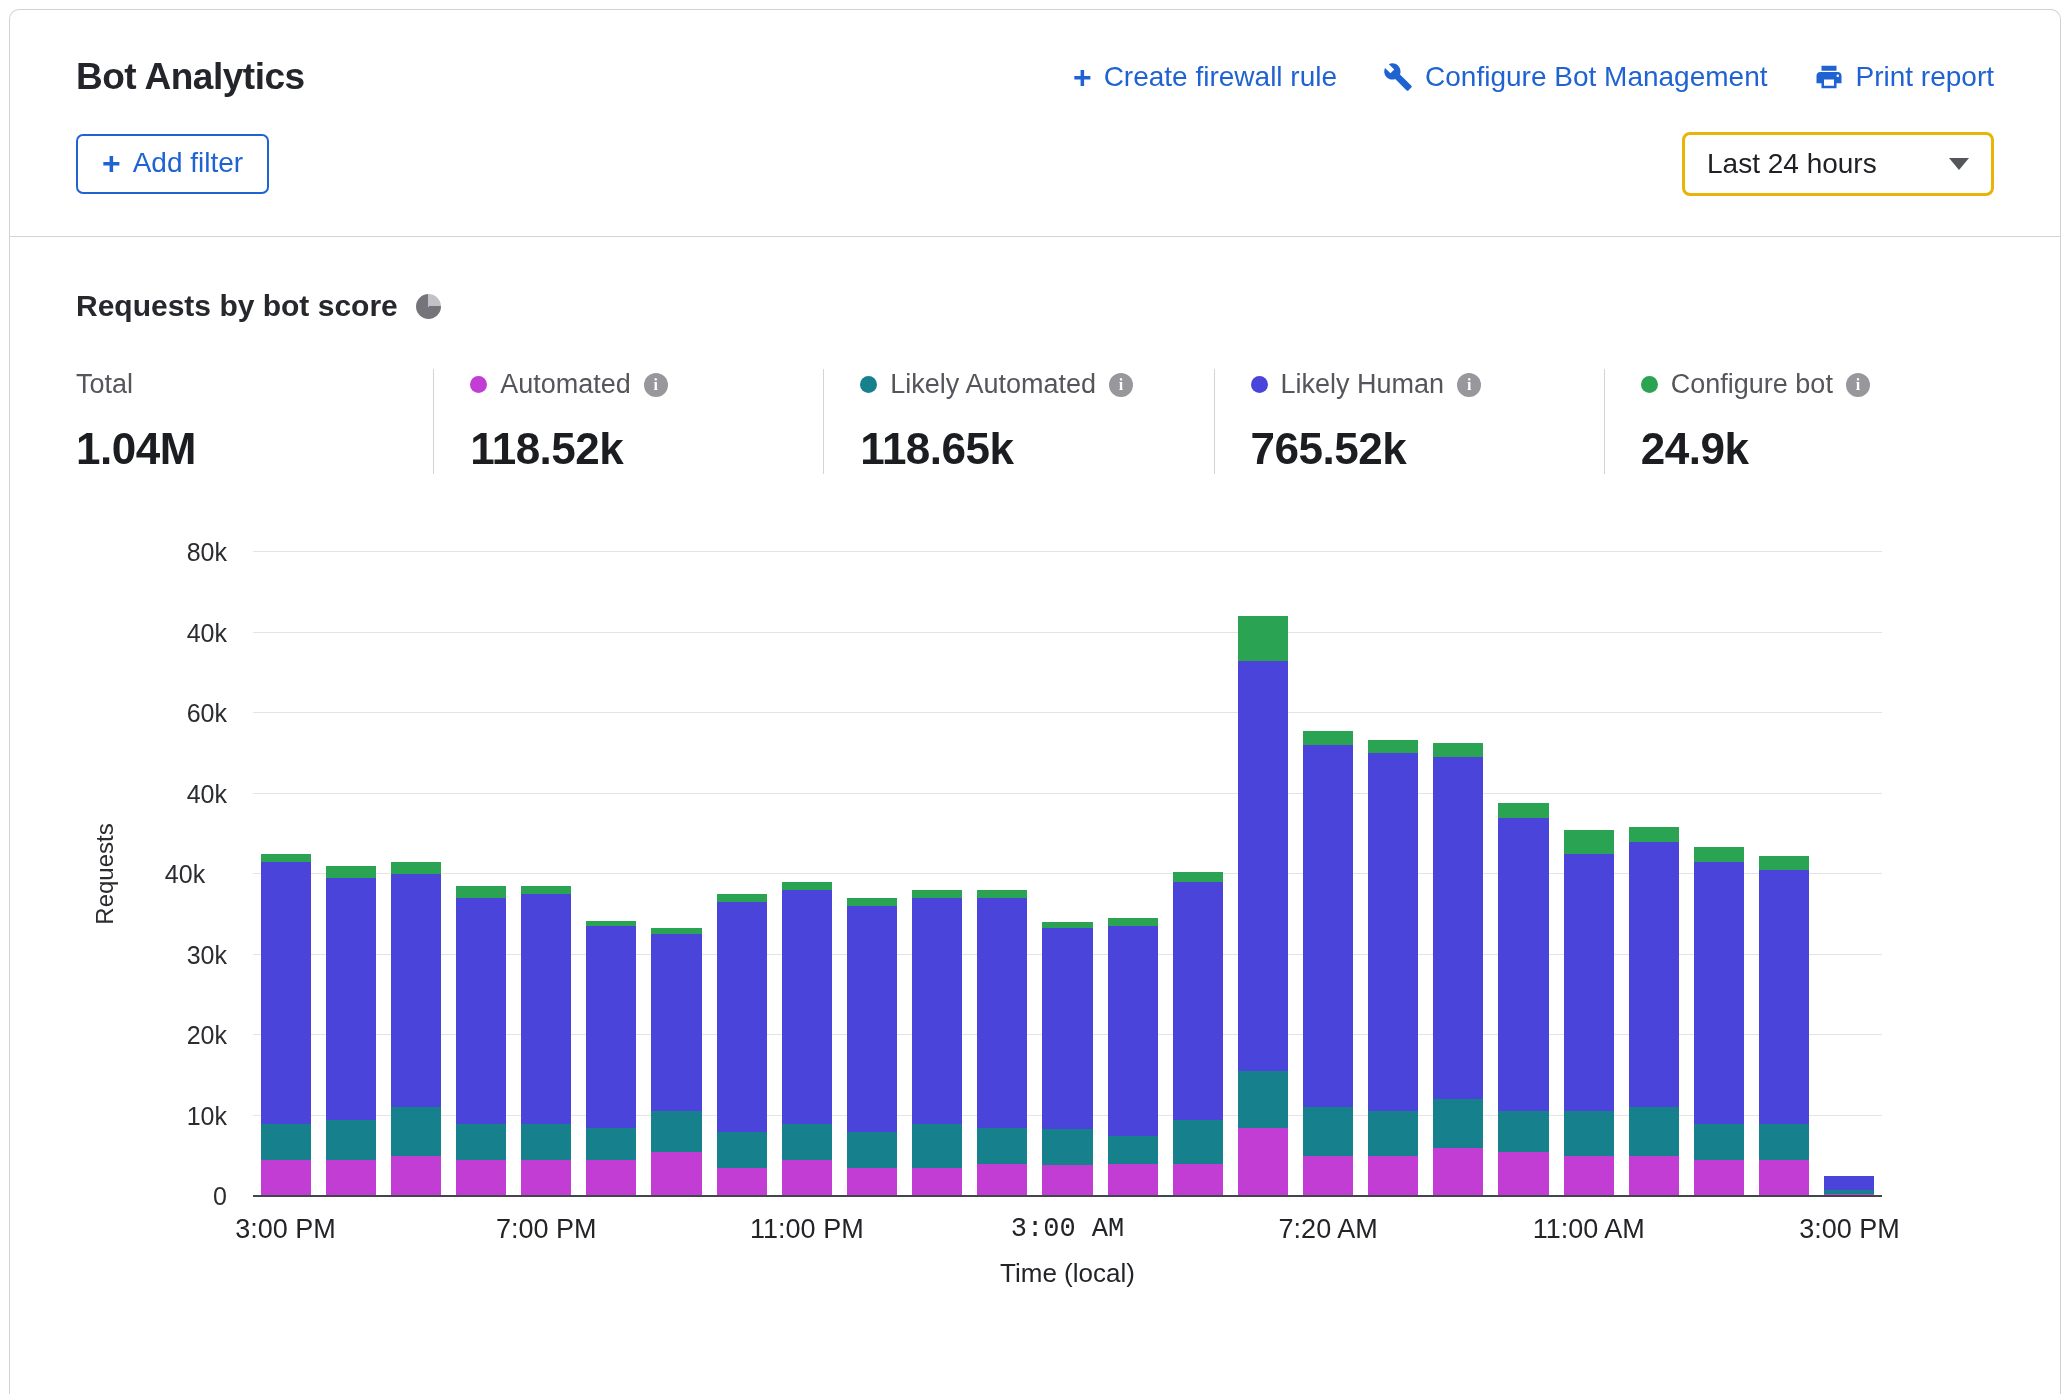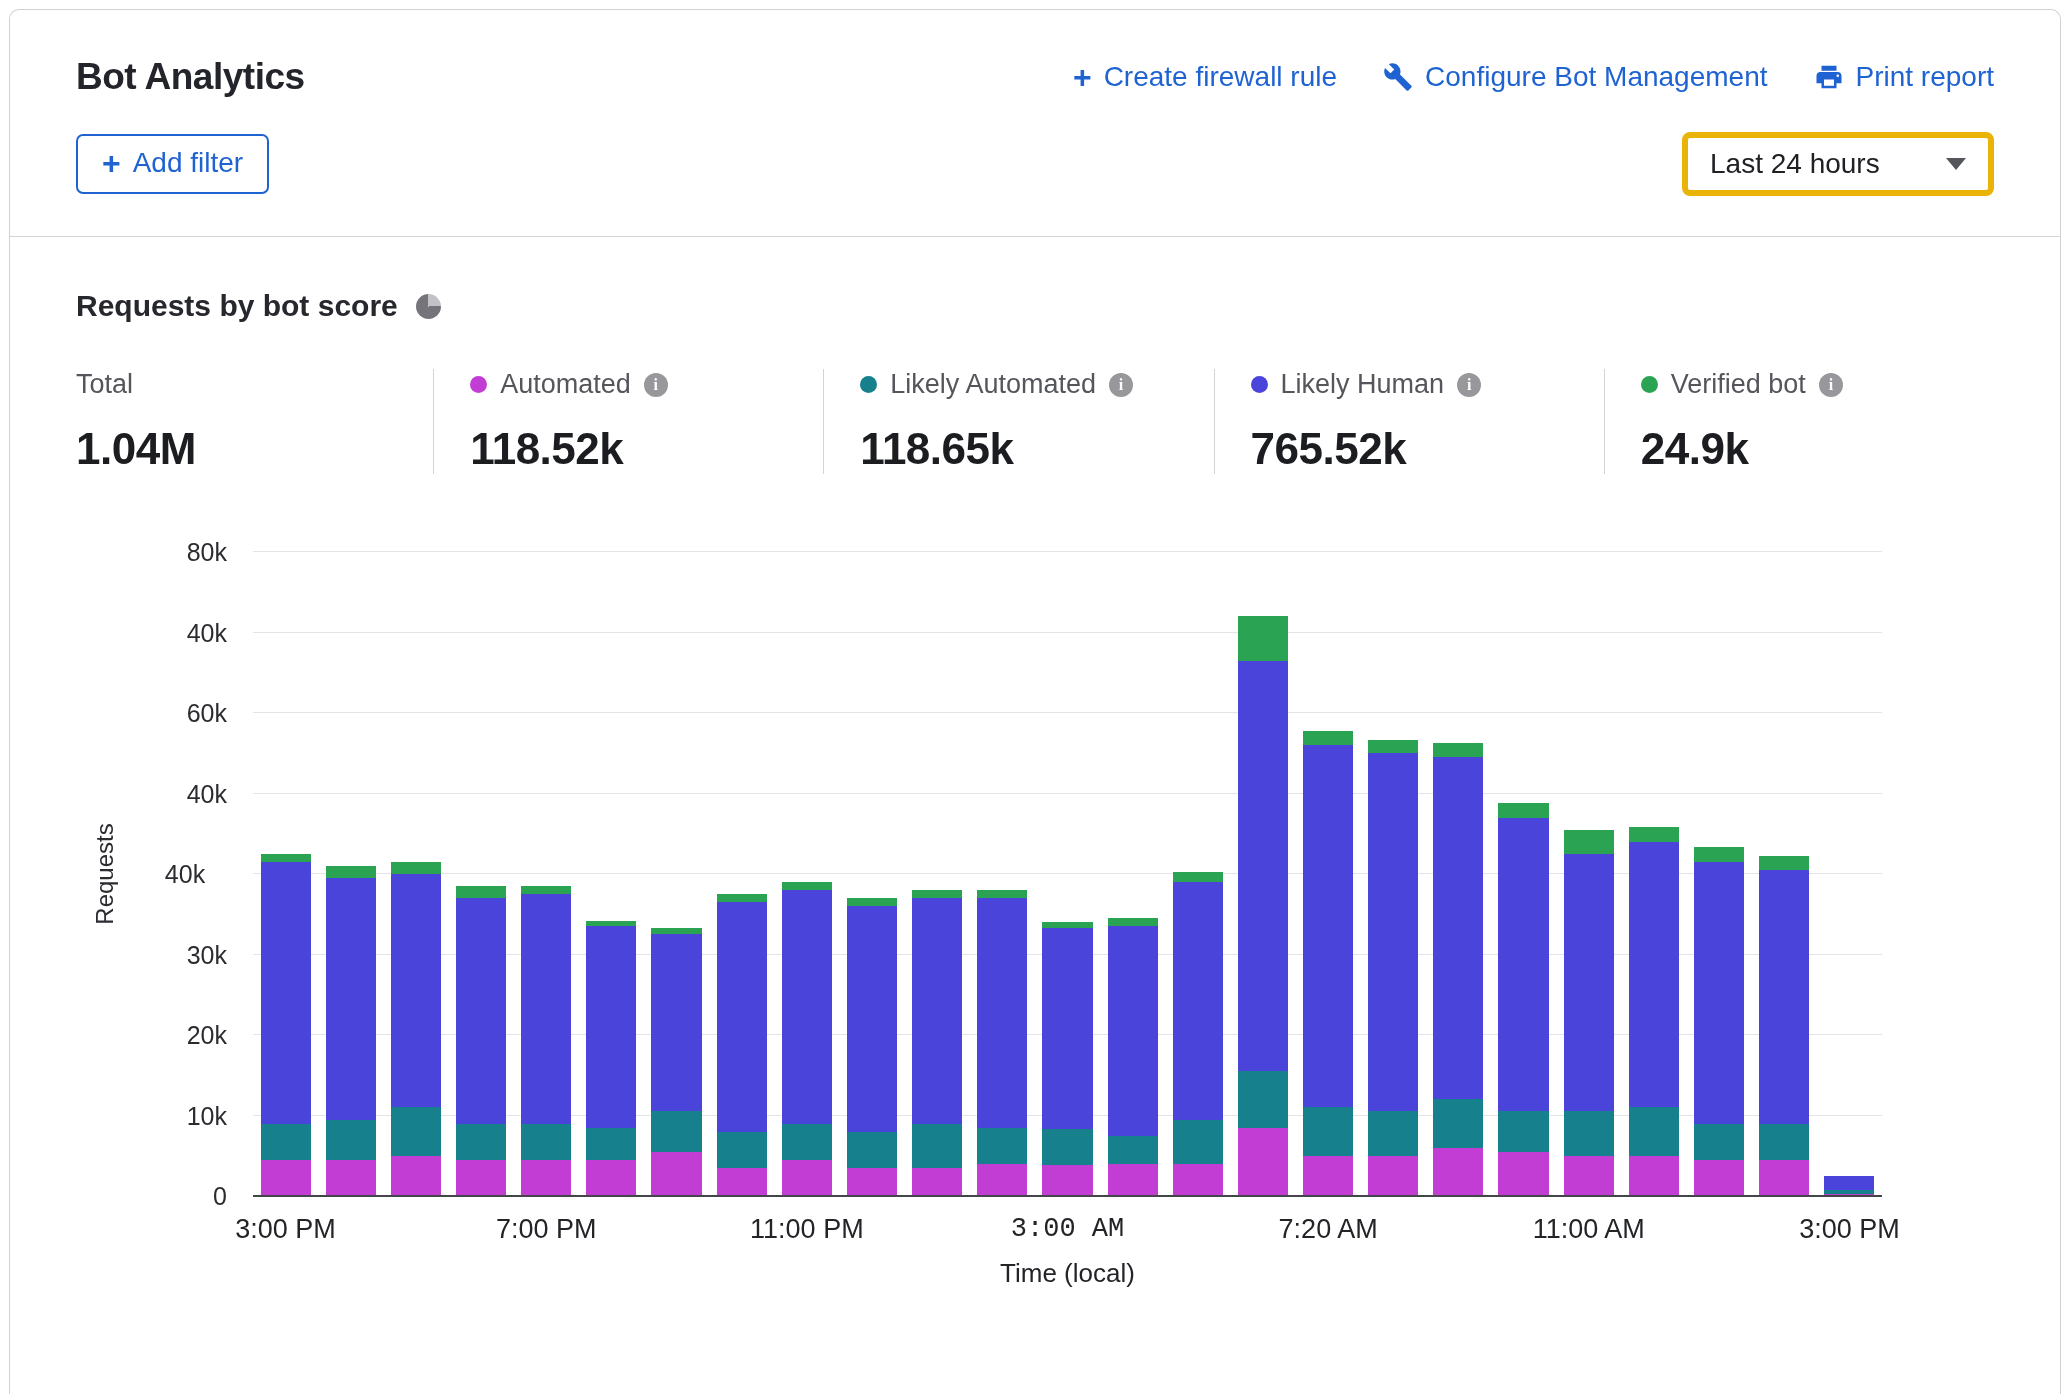--- a/index.html
+++ b/index.html
@@ -19,21 +19,21 @@
   .action-link{display:flex;gap:12px;align-items:center;font-size:28px;cursor:pointer;text-decoration:none;}
   .plus-glyph{font-size:32px;font-weight:700;line-height:1;}
   .action-icon svg{display:block;}
   .header-bottom{display:flex;justify-content:space-between;align-items:center;margin-top:34px;}
   .add-filter-btn{
     display:flex;align-items:center;gap:12px;background:#fff;cursor:pointer;
     border-radius:7px;padding:11px 24px 13px;font-size:28px;
     font-family:"Liberation Sans", sans-serif;
   }
   .time-select{
-    width:312px;height:64px;border:6px solid #eab308;border-radius:8px;background:#fff;
+    width:312px;height:64px;border:3px solid #eab308;border-radius:8px;background:#fff;
     display:flex;align-items:center;justify-content:space-between;padding:0 22px;
     font-size:28px;color:#202125;cursor:pointer;box-sizing:border-box;
   }
   .chevron{width:0;height:0;border-left:10px solid transparent;border-right:10px solid transparent;border-top:12px solid #55565c;}
   .divider{height:1px;background:#d4d4d8;}
   
   .section{padding:52px 66px 0;}
   .section-title-row{display:flex;align-items:center;gap:18px;}
   .section-title{font-size:30px;font-weight:700;color:#26282e;}
   .pie-icon{width:25px;height:25px;border-radius:50%;background:conic-gradient(#c2c2c6 0 90deg,#74747a 90deg 360deg);}
@@ -145,21 +145,21 @@
         <div class="stat-label-row">
           <span class="dot" style="background: rgb(74, 68, 219);"></span>
           <span class="stat-label">Likely Human</span>
           <span class="info-icon">i</span>
         </div>
         <div class="stat-value">765.52k</div>
       </div>
       <div class="stat">
         <div class="stat-label-row">
           <span class="dot" style="background: rgb(42, 163, 82);"></span>
-          <span class="stat-label">Verified bot</span>
+          <span class="stat-label">Configure bot</span>
           <span class="info-icon">i</span>
         </div>
         <div class="stat-value">24.9k</div>
       </div>
     </div>
 
     <div class="chart">
       <div class="y-axis-label">Requests</div>
       <div class="plot">
         <div class="bars">

